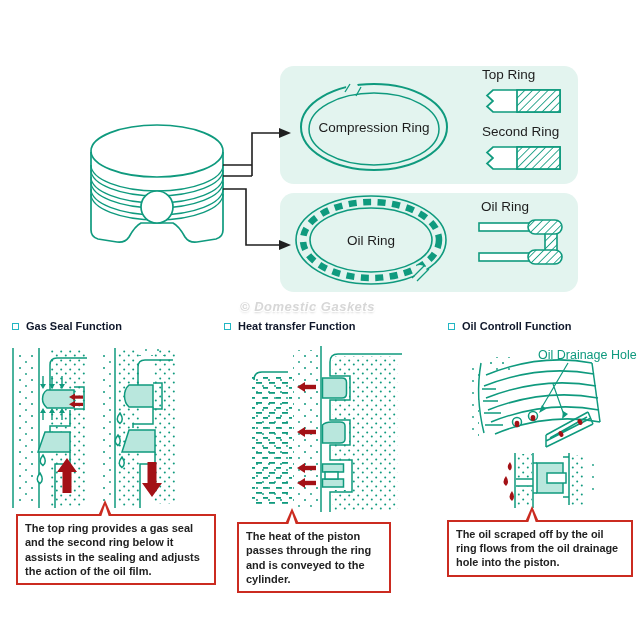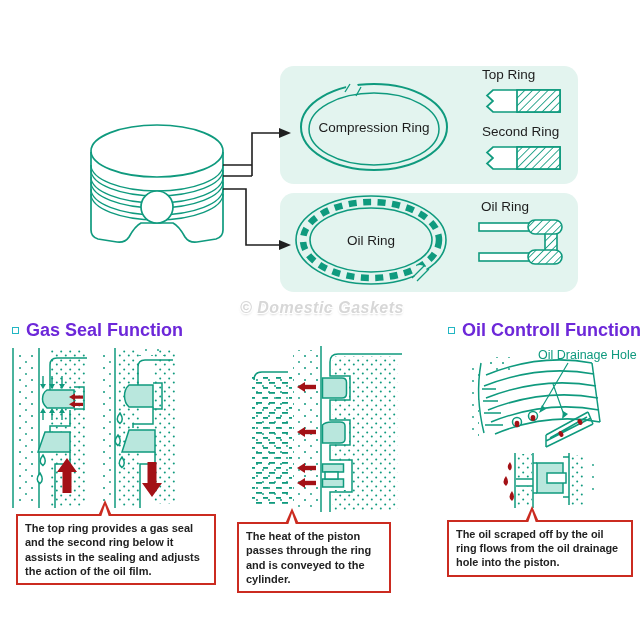--- a/index.html
+++ b/index.html
@@ -4,25 +4,25 @@
 <style>
   html,body{margin:0;padding:0;background:#fff;}
   .canvas{position:relative;width:640px;height:640px;background:#ffffff;overflow:hidden;
           font-family:"Liberation Sans",sans-serif;}
   svg{position:absolute;display:block;}
   svg text{font-family:"Liberation Sans",sans-serif;}
   #top-art{left:0;top:0;}
   #gas-art{left:5px;top:340px;}
   #heat-art{left:230px;top:340px;}
   #oil-art{left:440px;top:335px;}
-  .watermark{position:absolute;left:240px;top:299px;font-size:16px;font-style:italic;font-weight:bold;
+  .watermark{position:absolute;left:240px;top:299px;font-size:13px;font-style:italic;font-weight:bold;
      color:#d7d7d7;letter-spacing:.5px;white-space:nowrap;
      text-shadow:-1px -1px 0 #fff,1px -1px 0 #fff,-1px 1px 0 #fff,1px 1px 0 #fff,0 2px 2px rgba(90,90,90,.25);}
   .func-heading{position:absolute;top:320px;display:flex;align-items:center;gap:7px;
-     font-weight:bold;font-size:18px;color:#6d28d9;white-space:nowrap;}
+     font-weight:bold;font-size:11px;color:#0f172a;white-space:nowrap;}
   #heading-gas{left:12px;} #heading-heat{left:224px;} #heading-oil{left:448px;}
   .bullet{width:5px;height:5px;border:1.6px solid #22b6c3;background:#fff;flex:none;}
   .callout{position:absolute;border:2px solid #cb2b20;background:#fff;color:#222;
      font-size:11px;font-weight:600;line-height:1.3;padding:5px 7px;box-sizing:border-box;}
   .callout p{margin:0;}
   #callout-gas{left:16px;top:514px;width:200px;}
   #callout-heat{left:237px;top:522px;width:154px;}
   #callout-oil{left:447px;top:520px;width:186px;font-size:10.9px;}
   .tail{position:absolute;top:-16px;width:0;height:0;
      border-left:7px solid transparent;border-right:7px solid transparent;border-bottom:16px solid #cb2b20;}
@@ -116,20 +116,24 @@
       <rect x="528" y="220" width="34" height="14" rx="7" fill="url(#hatch)" stroke="#0f9a7e" stroke-width="1.6"></rect>
       <rect x="528" y="250" width="34" height="14" rx="7" fill="url(#hatch)" stroke="#0f9a7e" stroke-width="1.6"></rect>
     </g>
   </svg>
 
   <div class="watermark">© Domestic Gaskets</div>
 
   <div class="func-heading" id="heading-gas">
     <span class="bullet"></span>
     <span>Gas Seal Function</span>
+  </div>
+  <div class="func-heading" id="heading-heat">
+    <span class="bullet"></span>
+    <span>Heat transfer Function</span>
   </div>
   <div class="func-heading" id="heading-oil">
     <span class="bullet"></span>
     <span>Oil Controll Function</span>
   </div>
 
   <svg id="gas-art" width="215" height="172" viewBox="0 0 215 172">
     <g stroke="#0f9a7e" stroke-width="1.5" fill="none">
 
       <rect x="10" y="12" width="22" height="152" fill="url(#dotsSparse)" stroke="none"></rect>

